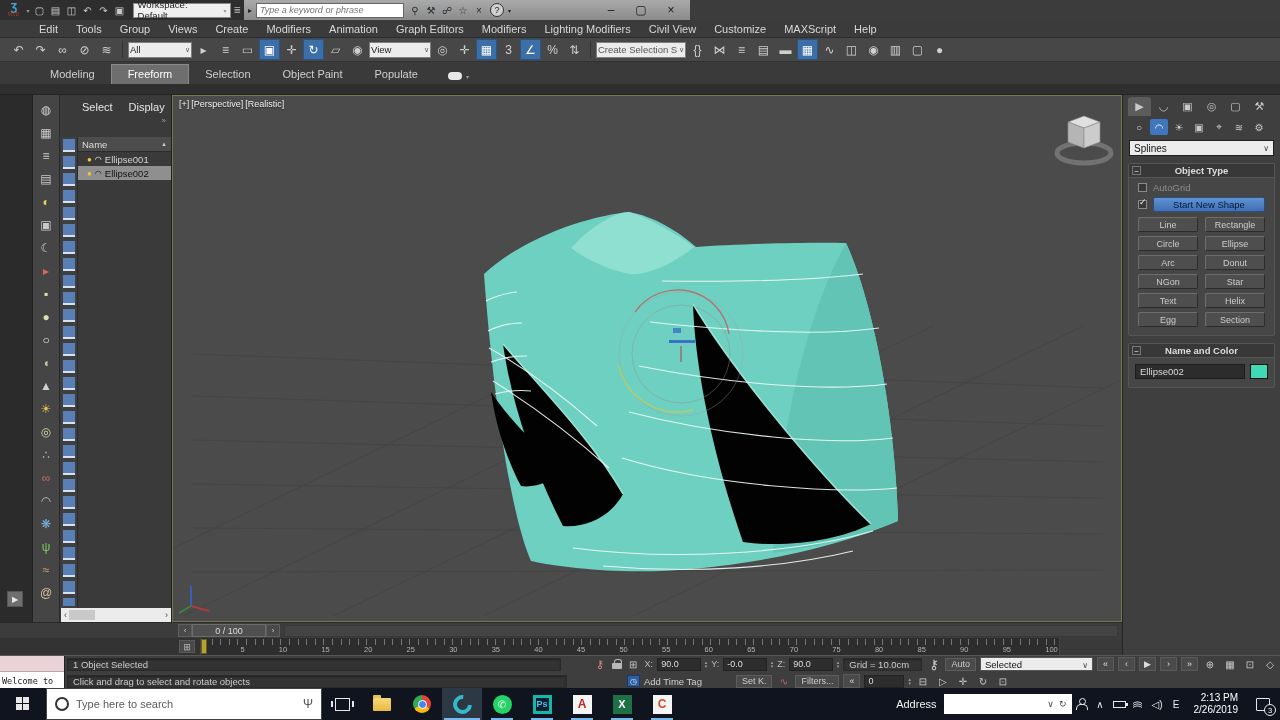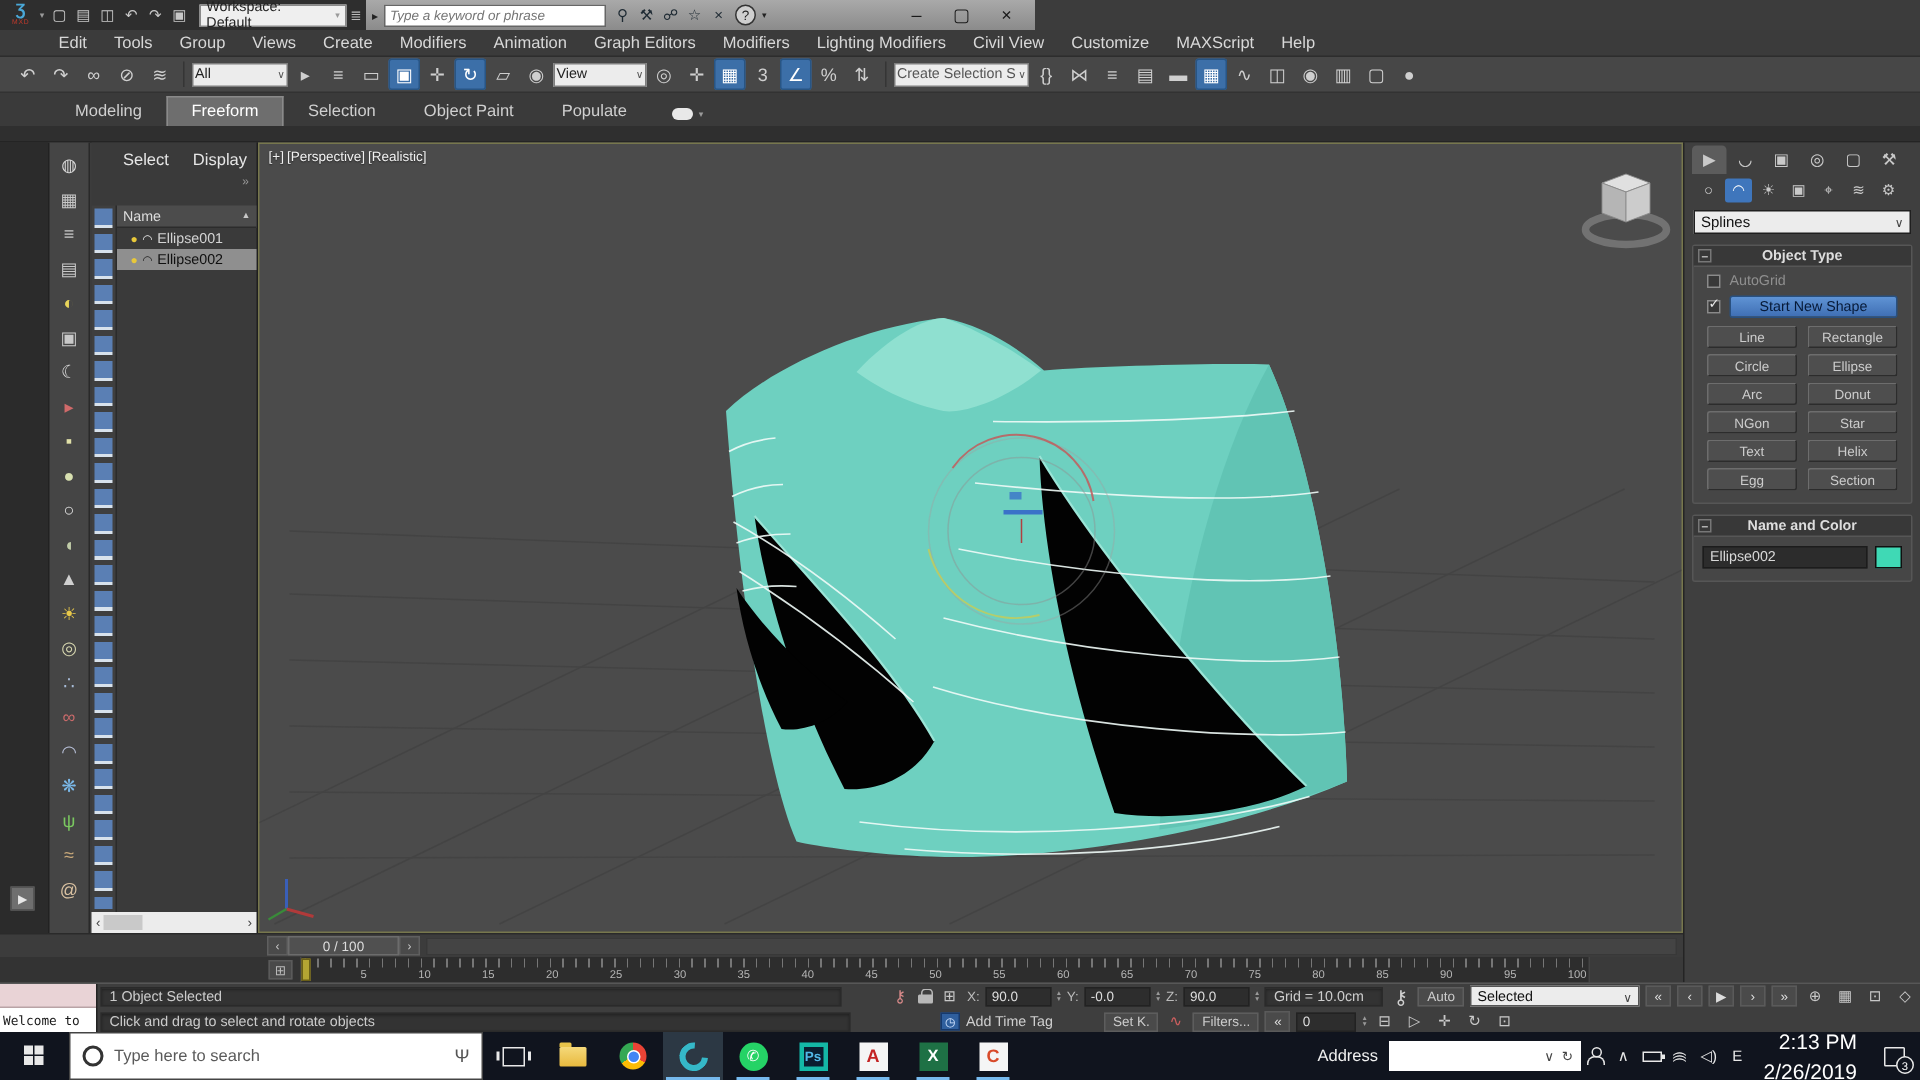--- a/index.html
+++ b/index.html
@@ -165,21 +165,21 @@
   .tb-spacer{flex:1}
   .addr-label{display:flex;align-items:center;font-size:11px;color:#f0f0f0;padding-right:7px}
   .addr-box{width:128px;height:20px;background:#fff;align-self:center;display:flex;align-items:center;justify-content:flex-end;gap:5px;padding:0 5px;color:#444;font-size:9px}
   .trayi{width:19px;display:flex;align-items:center;justify-content:center;font-size:10px;color:#e8e8e8}
   .rot90{transform:rotate(90deg);display:inline-block;letter-spacing:-1px;font-size:9px}
   .personi{width:12px;height:12px;position:relative}
   .personi::before{content:"";position:absolute;left:3.5px;top:0;width:5px;height:5px;border:1.5px solid #e8e8e8;border-radius:50%}
   .personi::after{content:"";position:absolute;left:1px;top:6px;width:10px;height:5px;border:1.5px solid #e8e8e8;border-bottom:none;border-radius:5px 5px 0 0}
   .batti{width:13px;height:7px;border:1px solid #e8e8e8;position:relative}
   .batti::after{content:"";position:absolute;right:-3px;top:1.5px;width:2px;height:3px;background:#e8e8e8}
-  .clock{display:flex;flex-direction:column;align-items:flex-end;justify-content:space-between;font-size:14px;line-height:12px;padding:0 8px;color:#fff}
+  .clock{display:flex;flex-direction:column;align-items:flex-end;justify-content:center;font-size:10px;line-height:12px;padding:0 8px;color:#fff}
   .action{width:34px;display:flex;align-items:center;justify-content:center;position:relative}
   .ac-icon{width:14px;height:13px;border:1.5px solid #e8e8e8;border-radius:1px}
   .ac-badge{position:absolute;right:4px;bottom:4px;width:12px;height:12px;border-radius:50%;background:#10141e;border:1px solid #e8e8e8;color:#fff;font-size:7.5px;display:flex;align-items:center;justify-content:center}
 </style>
 </head>
 <body>
 
 <div id="titlebar">
   <div class="tb-left">
     <div class="maxlogo">

